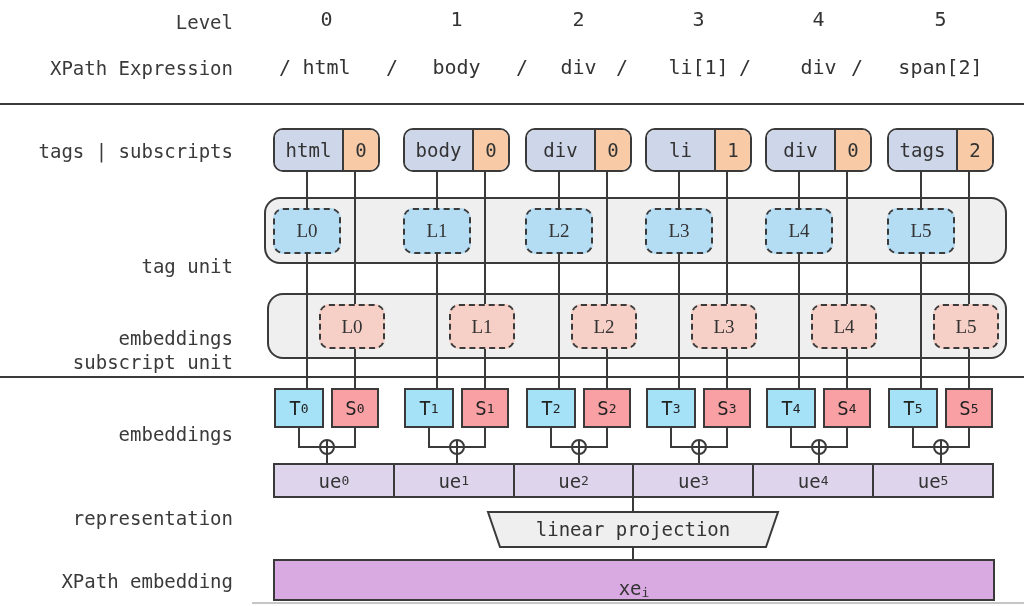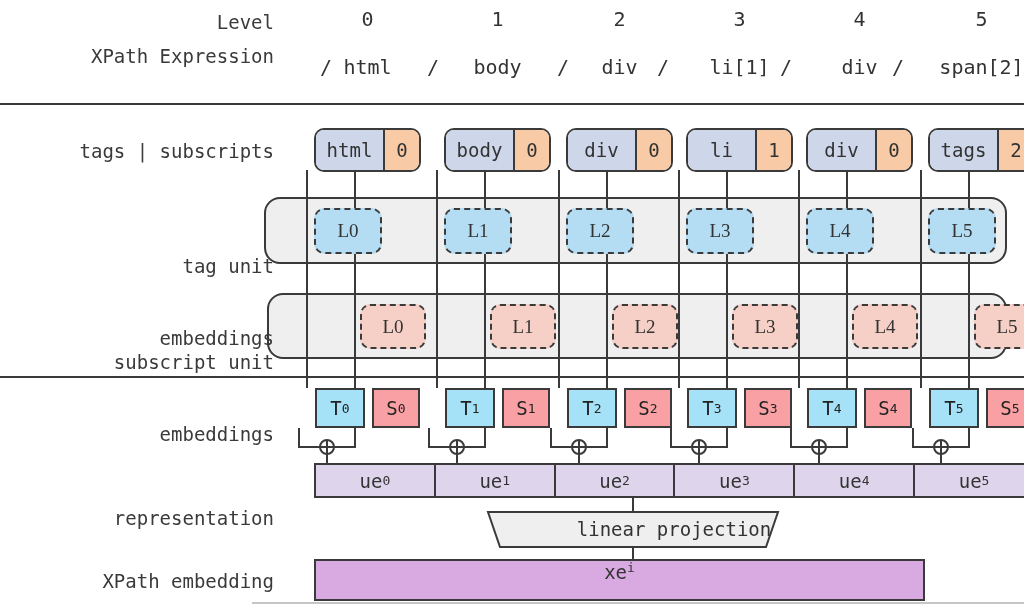--- a/index.html
+++ b/index.html
@@ -4,28 +4,28 @@
 <style>
   html,body{margin:0;padding:0;background:#fff;}
   .canvas{
     position:relative;width:1024px;height:606px;background:#fff;
     font-family:"DejaVu Sans Mono","Liberation Mono",monospace;
     color:#333;overflow:hidden;
   }
   
   .layer-containers{position:absolute;inset:0;z-index:1;}
   .layer-lines{position:absolute;inset:0;z-index:2;}
-  .layer-boxes{position:absolute;inset:0;z-index:3;margin-left:41px;}
+  .layer-boxes{position:absolute;inset:0;z-index:3;}
 
   
   .side-label{position:absolute;left:0;width:233px;text-align:right;
     font-size:19px;line-height:24px;color:#3a3a3a;white-space:pre;}
   .side-label span{display:block;}
   .lbl-level{top:10px;}
-  .lbl-xpath{top:44px;}
+  .lbl-xpath{top:56px;}
   .lbl-tags{top:139px;}
   .lbl-tagunit{top:206px;}
   .lbl-subunit{top:302px;}
   .lbl-inter{top:458px;}
   .lbl-xe{top:569px;}
 
   
   .hr{position:absolute;left:0;width:1024px;height:2px;background:#3a3a3a;z-index:2;}
   .hr1{top:103px;} .hr2{top:376px;}
   .hr-bottom{position:absolute;left:252px;width:772px;top:602px;height:2px;background:#c6c6c6;z-index:2;}
@@ -72,23 +72,23 @@
   
   .ue-row{position:absolute;left:273px;top:463px;width:721px;height:35px;
     border:2px solid #3a3a3a;box-sizing:border-box;background:#ded5ec;
     display:flex;z-index:3;}
   .ue-cell{flex:1;display:flex;align-items:center;justify-content:center;font-size:19px;}
   .ue-cell + .ue-cell{border-left:2px solid #3a3a3a;}
 
   
   .proj-label{position:absolute;left:488px;top:512px;width:290px;height:39px;
     text-align:center;line-height:35px;font-size:19px;z-index:3;}
-  .xe-box{position:absolute;left:273px;top:559px;width:611px;height:42px;
+  .xe-box{position:absolute;left:273px;top:559px;width:722px;height:42px;
     border:2px solid #3a3a3a;box-sizing:border-box;background:#d9a9e1;
-    display:flex;align-items:flex-start;justify-content:center;font-size:19px;z-index:3;}
+    display:flex;align-items:flex-end;justify-content:center;font-size:19px;z-index:3;}
 </style>
 </head>
 <body>
 
 <div class="canvas">
 
   <div class="layer-containers">
     <div class="unit-container tag-container"></div>
     <div class="unit-container sub-container"></div>
   </div>

